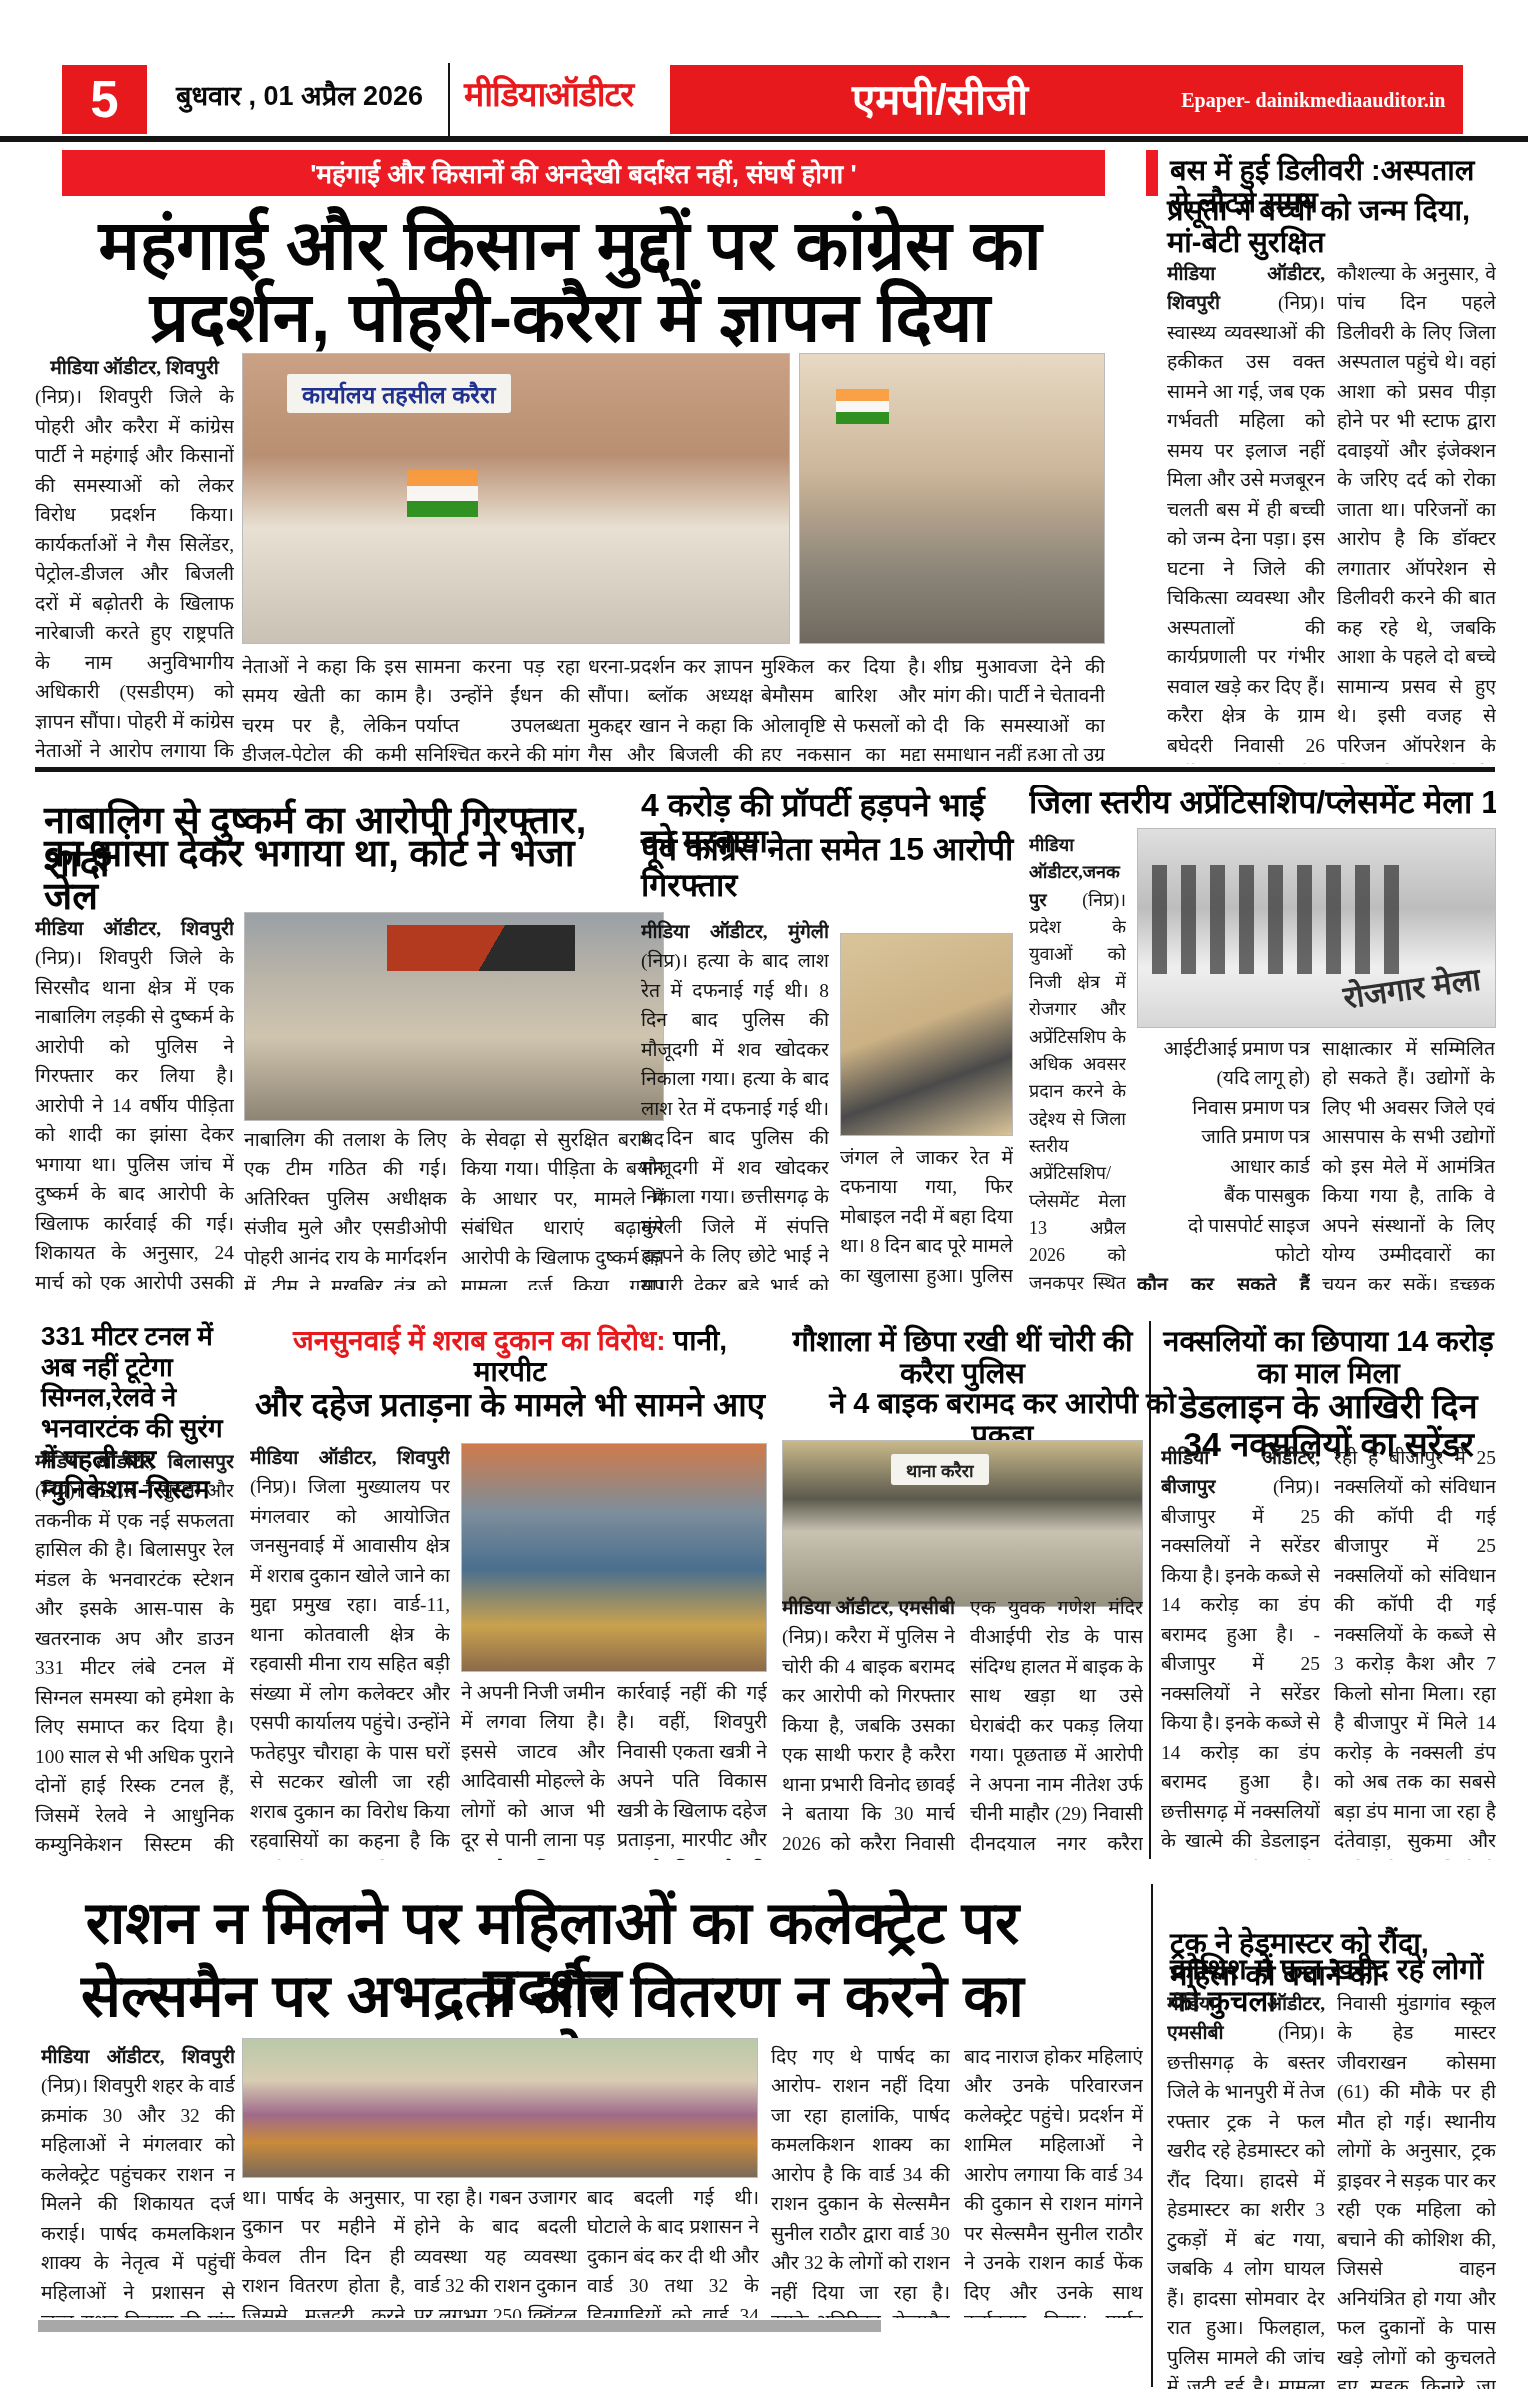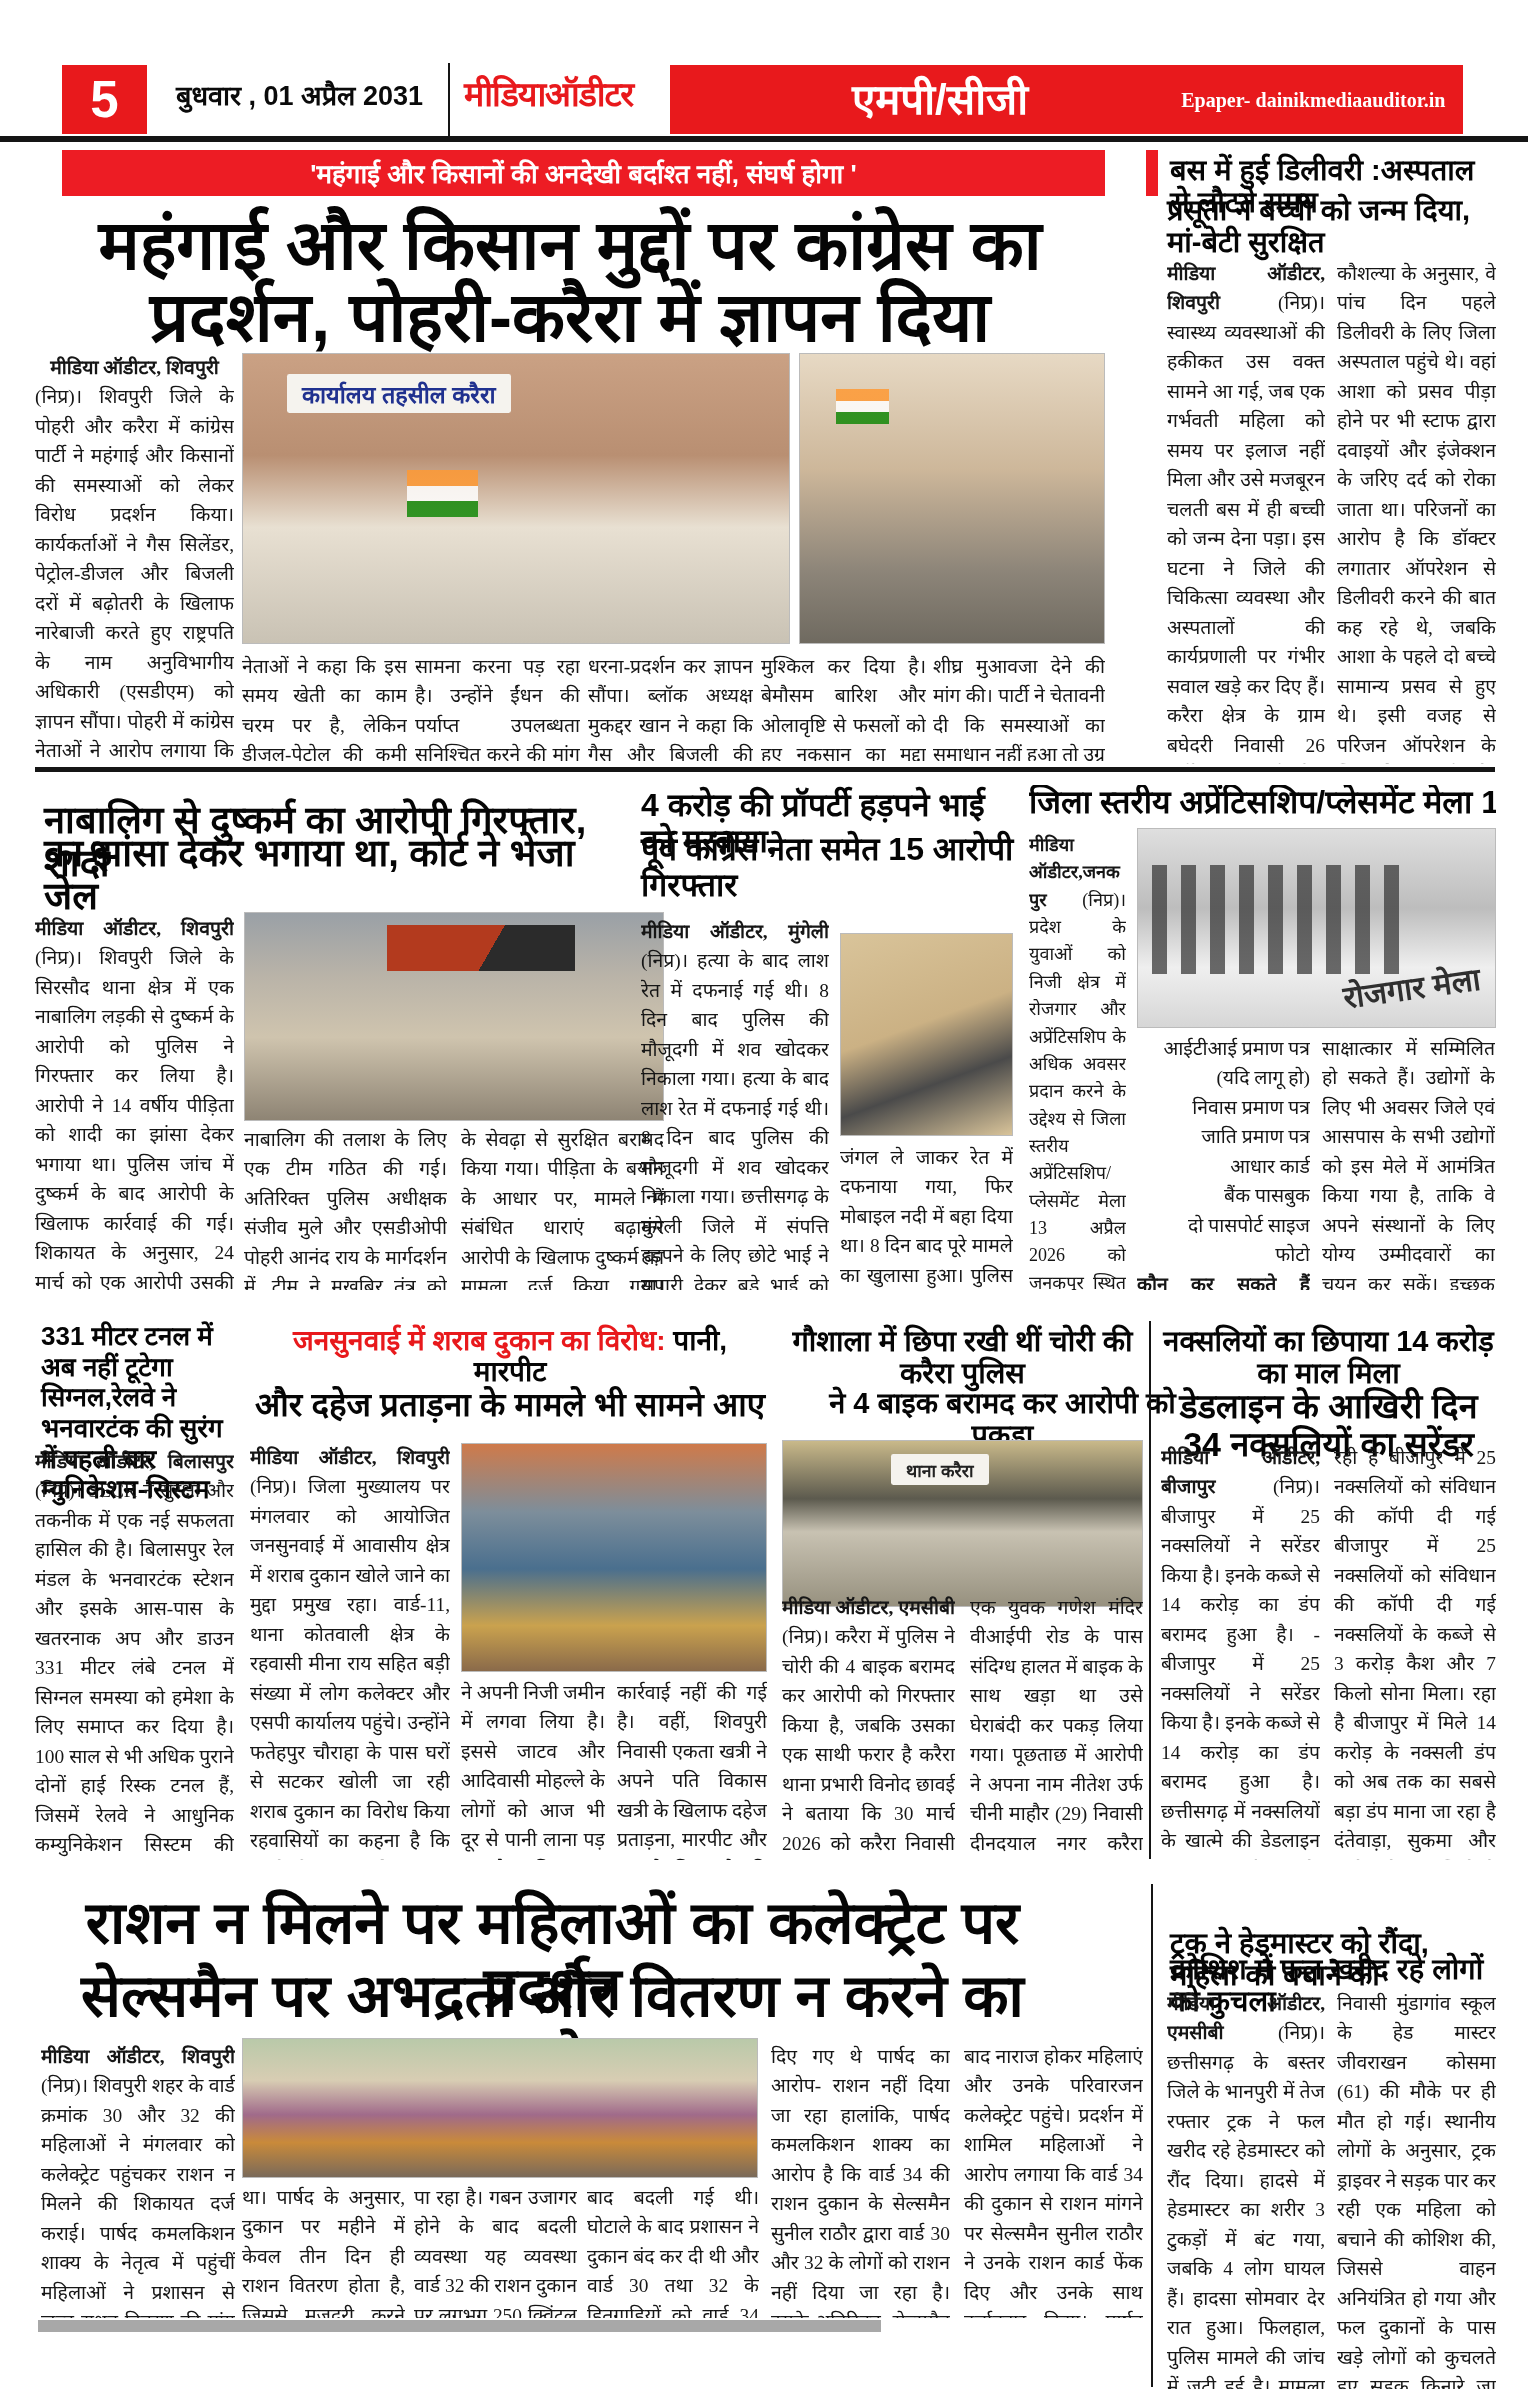--- a/index.html
+++ b/index.html
@@ -24,21 +24,21 @@
   .doc-line{text-align:right;padding-left:33px;}
 </style>
 </head>
 <body>
 
 <div id="page">
 
   <div class="abs banner center" style="left:62px;top:65px;width:85px;height:69px;display:flex;align-items:center;justify-content:center;">
     <span class="hl" style="color:#fff;font-size:51px;">5</span>
   </div>
-  <div class="abs hl" style="left:176px;top:81px;width:247px;font-size:27px;color:#0a0a0a;">बुधवार , 01 अप्रैल 2031</div>
+  <div class="abs hl" style="left:176px;top:81px;width:247px;font-size:27px;color:#0a0a0a;">बुधवार , 01 अप्रैल 2026</div>
   <div class="rule-v" style="left:448px;top:63px;width:2.4px;height:73px;"></div>
   <div class="abs hl red" style="left:464px;top:75px;width:194px;font-size:34px;letter-spacing:-1.2px;">मीडियाऑडीटर</div>
   <div class="abs banner" style="left:670px;top:65px;width:793px;height:69px;">
     <span class="hl" style="position:absolute;left:182px;top:10.6px;color:#fff;font-size:42px;">एमपी/सीजी</span>
     <span style="position:absolute;right:17.6px;top:23.5px;color:#fff;font-size:20px;font-family:'Liberation Serif','DejaVu Serif',serif;font-weight:700;">Epaper- dainikmediaauditor.in</span>
   </div>
   <div class="rule-h" style="left:0px;top:136px;width:1528px;height:5.9px;"></div>
 
   <div class="abs kicker" style="left:62px;top:150px;width:1043px;height:46px;">
     <span style="font-size:26px;">'महंगाई और किसानों की अनदेखी बर्दाश्त नहीं, संघर्ष होगा '</span>

